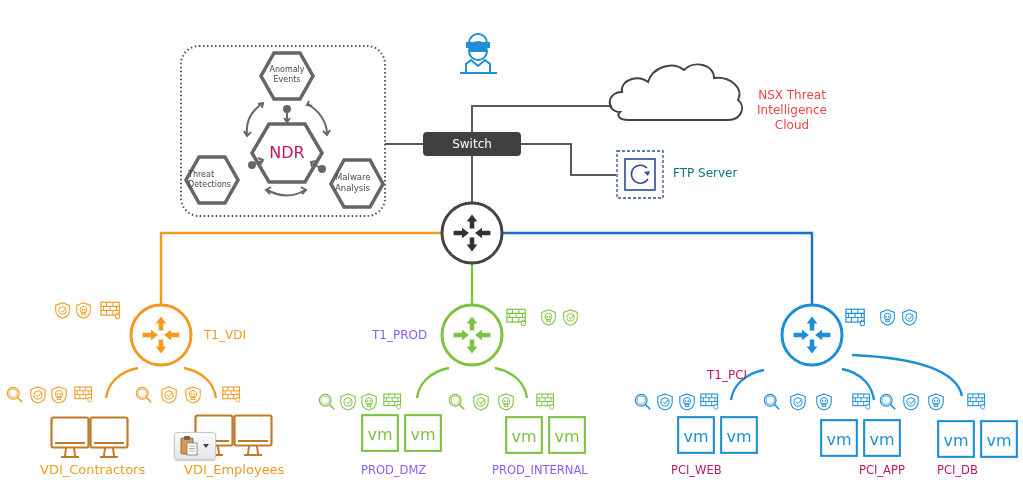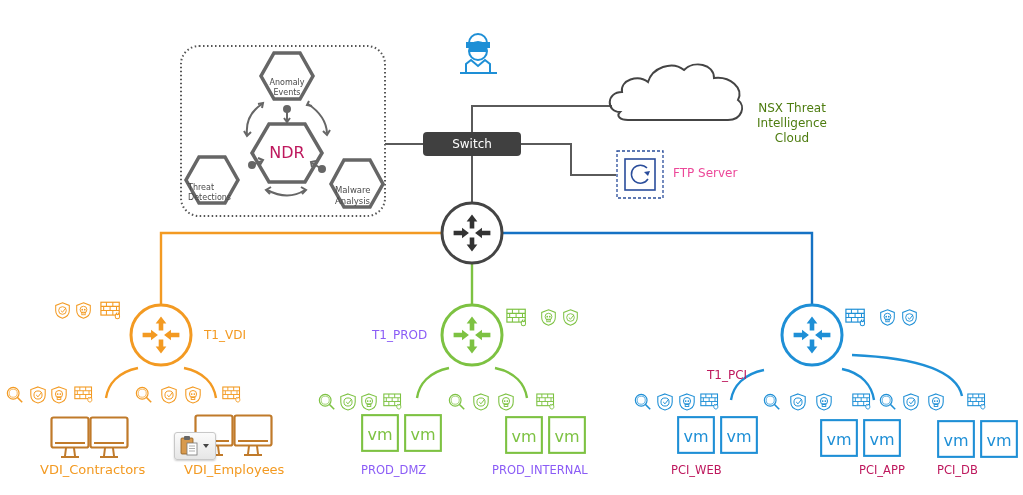--- a/index.html
+++ b/index.html
@@ -2,21 +2,21 @@
 <html><head>
 <meta charset="utf-8">
 <style>
   html,body{margin:0;padding:0;background:#ffffff;}
   body{width:1023px;height:495px;position:relative;overflow:hidden;font-family:"Liberation Sans",sans-serif;}
   svg#diagram{position:absolute;left:0;top:0;}
   .lbl{position:absolute;white-space:nowrap;font-family:"DejaVu Sans",sans-serif;}
   .orange{color:#F39A22;}
   .green{color:#8b5cf6;}
   .blue{color:#be185d;}
-  .gray{color:#4a4a4a;margin-top:13px;}
+  .gray{color:#4a4a4a;}
   .switch-btn{position:absolute;left:423px;top:132px;width:98px;height:24px;background:#404040;border-radius:4px;color:#fff;font-family:"DejaVu Sans",sans-serif;font-size:12px;display:flex;align-items:center;justify-content:center;}
   .clip-btn{position:absolute;left:174px;top:432px;width:40px;height:26px;background:linear-gradient(#fbfbfb,#e6e6e6);border:1px solid #c8c8c8;border-radius:3px;box-shadow:0 1px 2px rgba(0,0,0,.2);}
 </style>
 </head>
 <body>
 
 <svg id="diagram" width="1023" height="495" viewBox="0 0 1023 495" xmlns="http://www.w3.org/2000/svg">
   <defs>
     <symbol id="arrows" viewBox="-30 -30 60 60">
 
@@ -246,24 +246,24 @@
 
 <div class="lbl gray" style="left:266px;top:65px;font-size:8px;text-align:center;width:42px;line-height:10px;"><span>Anomaly</span><br><span>Events</span></div>
 <div class="lbl blue" style="left:264px;top:143px;font-size:16px;width:46px;text-align:center;">NDR</div>
 <div class="lbl gray" style="left:188px;top:170px;font-size:8px;text-align:left;width:48px;line-height:10px;"><span>Threat</span><br><span>Detections</span></div>
 <div class="lbl gray" style="left:335px;top:172px;font-size:8.5px;width:46px;line-height:11px;"><span>Malware</span><br><span>Analysis</span></div>
 
 <div class="switch-btn">
     <span>Switch</span>
   </div>
 
-<div class="lbl gray" style="left:748px;top:88px;font-size:12px;line-height:15px;text-align:center;width:88px;color:#4d7c0f;">
+<div class="lbl gray" style="left:748px;top:88px;font-size:12px;line-height:15px;text-align:center;width:88px;color:#ef4444;">
   <span>NSX Threat</span><br><span>Intelligence</span><br><span>Cloud</span>
 </div>
-<div class="lbl" style="left:673px;top:166px;font-size:12px;color:#ec4899;">FTP Server</div>
+<div class="lbl" style="left:673px;top:166px;font-size:12px;color:#0f766e;">FTP Server</div>
 
 <div class="lbl orange" style="left:204px;top:328px;font-size:12px;">T1_VDI</div>
 <div class="lbl green" style="left:372px;top:328px;font-size:12px;">T1_PROD</div>
 <div class="lbl blue" style="left:707px;top:328px;font-size:12px;margin-top:40px;">T1_PCI</div>
 
 <div class="lbl orange" style="left:40px;top:462px;font-size:13px;">VDI_Contractors</div>
 <div class="lbl orange" style="left:184px;top:462px;font-size:13px;">VDI_Employees</div>
 <div class="lbl green" style="left:361px;top:463px;font-size:11.5px;">PROD_DMZ</div>
 <div class="lbl green" style="left:492px;top:463px;font-size:11.5px;">PROD_INTERNAL</div>
 <div class="lbl blue" style="left:671px;top:463px;font-size:11.5px;">PCI_WEB</div>

